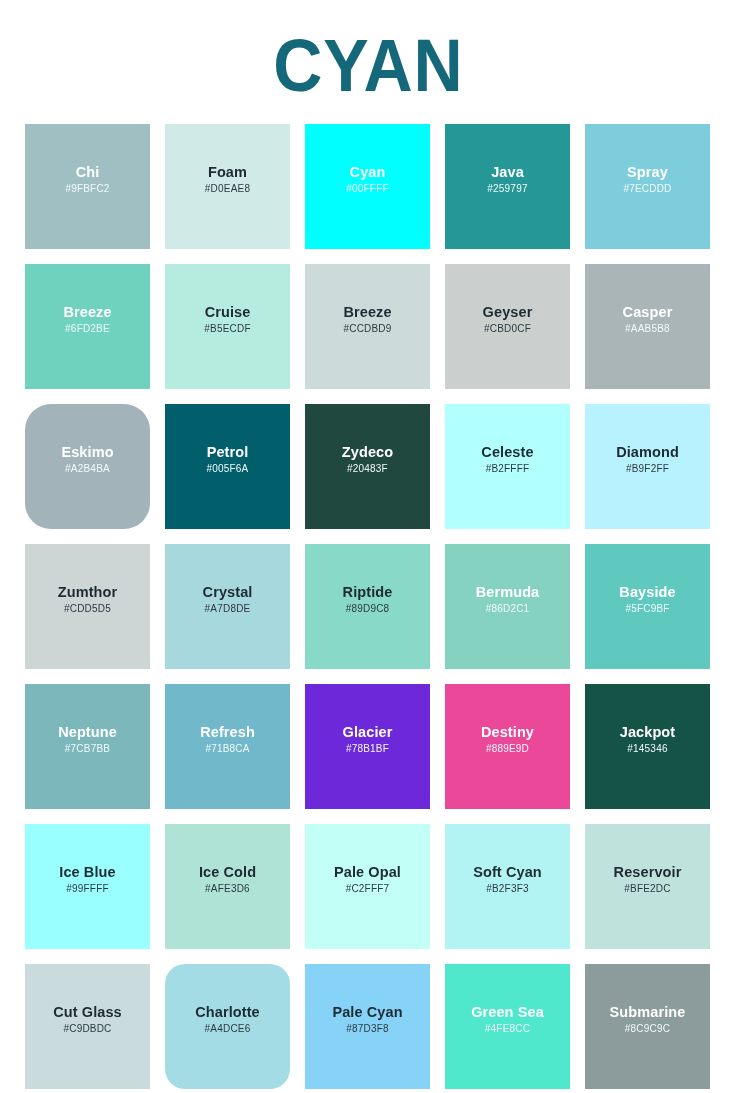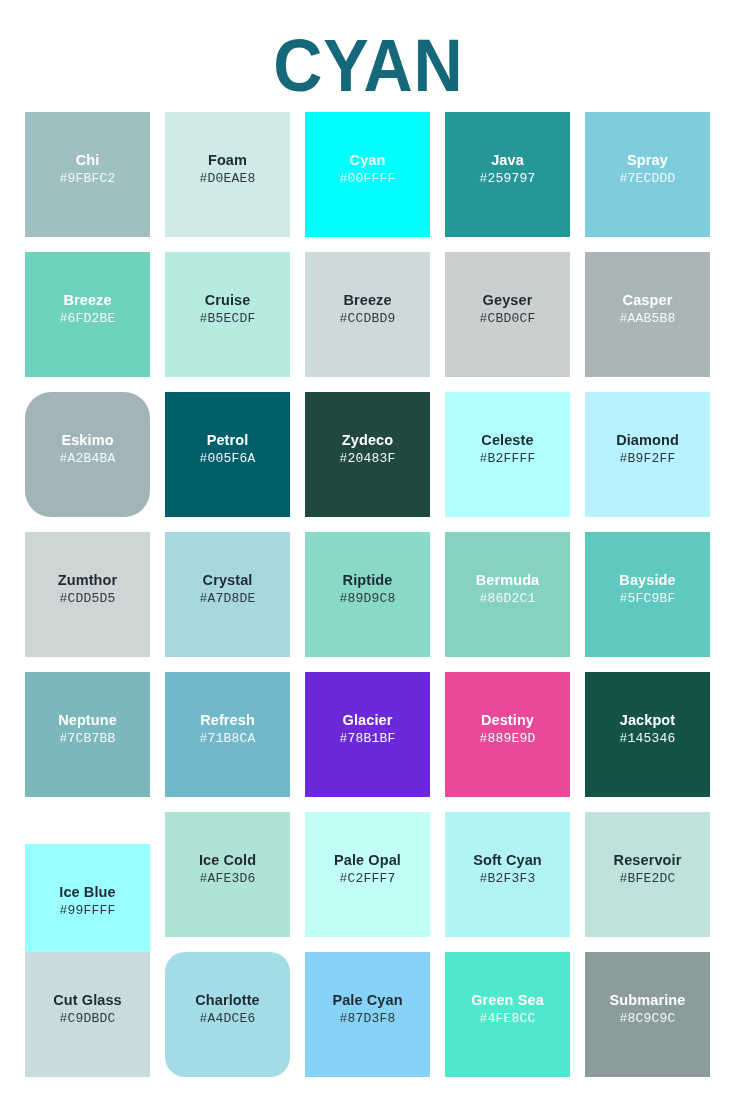--- a/index.html
+++ b/index.html
@@ -66,21 +66,21 @@
     color: #15687a;
     letter-spacing: 1px;
     transform: scaleX(0.92);
     transform-origin: left baseline;
   }
 
   
   #swatch-grid {
     position: absolute;
     left: 25px;
-    top: 112px;
+    top: 124px;
     width: 686px;
     display: grid;
     grid-template-columns: repeat(5, 125px);
     grid-auto-rows: 125px;
     column-gap: 15px;
     row-gap: 15px;
   }
   .swatch {
     position: relative;
     width: 125px;
@@ -95,27 +95,26 @@
   }
   .swatch-name {
     font-size: 14.5px;
     font-weight: 700;
     line-height: 1.15;
     letter-spacing: 0.1px;
     text-align: center;
     white-space: nowrap;
   }
   .swatch-hex {
-    font-size: 13px;
+    font-size: 10px;
     font-weight: 400;
     line-height: 1.5;
     letter-spacing: 0.2px;
     text-align: center;
     white-space: nowrap;
-    font-family: Liberation Mono, monospace;
   }
   .txt-dark .swatch-name { color: #1f2b33; }
   .txt-dark .swatch-hex  { color: #2c3940; }
   .txt-light .swatch-name { color: #ffffff; }
   .txt-light .swatch-hex  { color: #f2fbfb; }
 </style>
 </head>
 <body>
 
 <div id="poster" style="background: rgb(255, 255, 255);">
@@ -214,21 +213,21 @@
         <div class="swatch-hex">#78B1BF</div>
       </div>
       <div class="swatch txt-light" style="background: #ec4899;">
         <div class="swatch-name">Destiny</div>
         <div class="swatch-hex">#889E9D</div>
       </div>
       <div class="swatch txt-light" style="background: rgb(20, 83, 70);">
         <div class="swatch-name">Jackpot</div>
         <div class="swatch-hex">#145346</div>
       </div>
-      <div class="swatch txt-dark" style="background: rgb(153, 255, 255); margin-top: 32px;">
+      <div class="swatch txt-dark" style="background: rgb(153, 255, 255);">
         <div class="swatch-name">Ice Blue</div>
         <div class="swatch-hex">#99FFFF</div>
       </div>
       <div class="swatch txt-dark" style="background: rgb(175, 227, 214);">
         <div class="swatch-name">Ice Cold</div>
         <div class="swatch-hex">#AFE3D6</div>
       </div>
       <div class="swatch txt-dark" style="background: rgb(194, 255, 247);">
         <div class="swatch-name">Pale Opal</div>
         <div class="swatch-hex">#C2FFF7</div>

